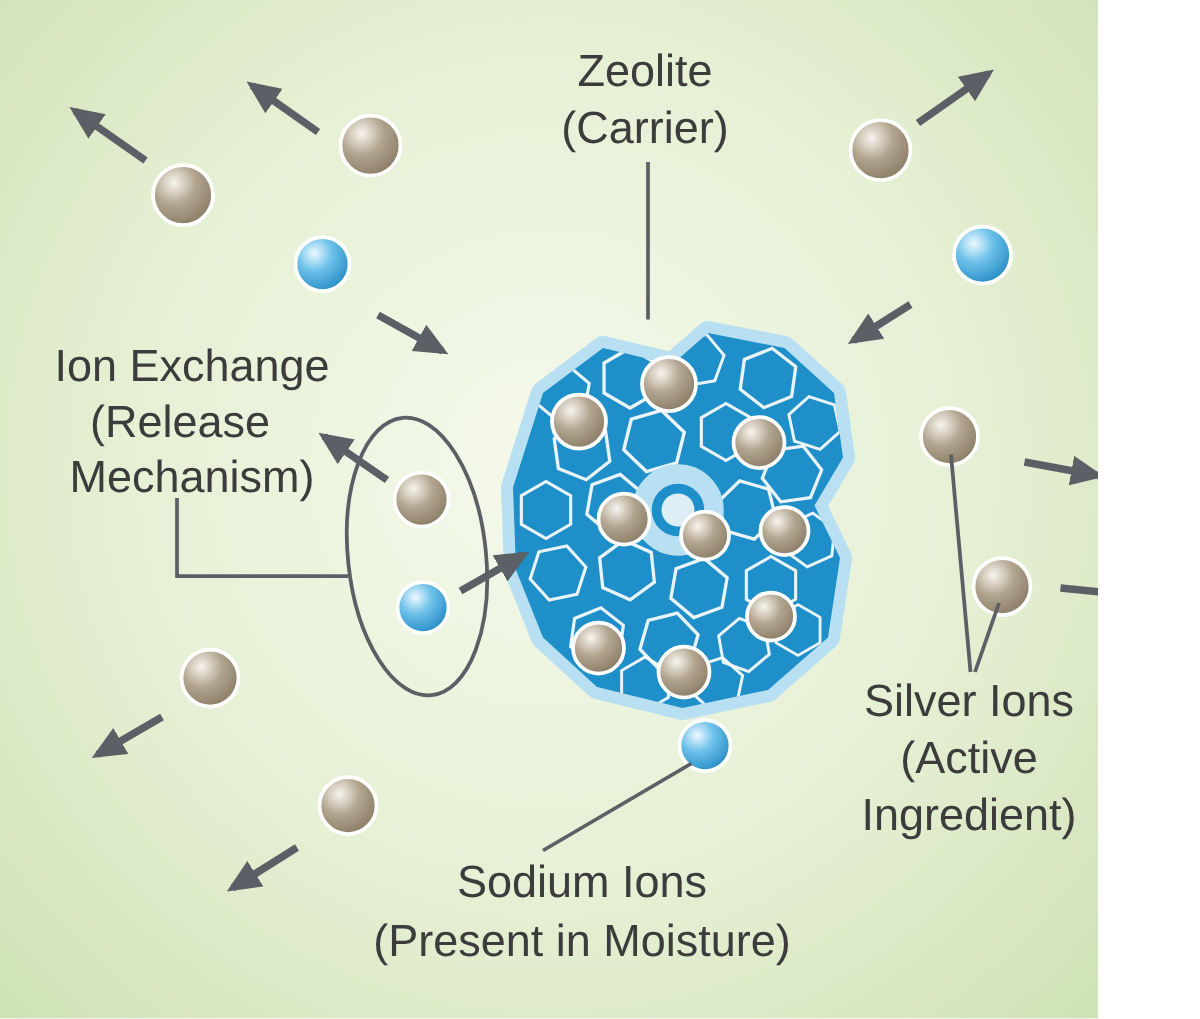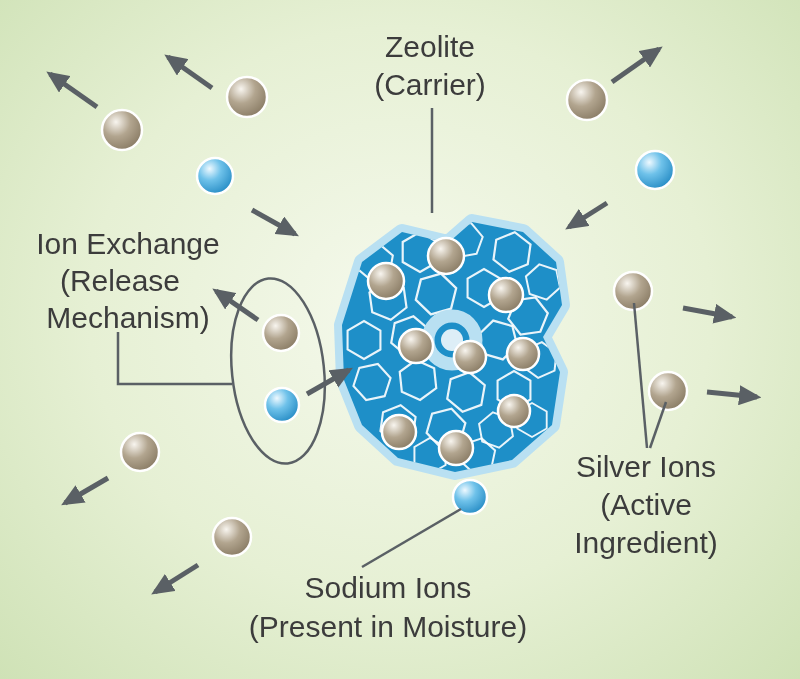--- a/index.html
+++ b/index.html
@@ -1,18 +1,18 @@
 <!DOCTYPE html>
 <html style="--bg_center: #f5f9ec; --bg_mid: #e6f0d4; --bg_edge: #cfe2b6; --text: #3c3c3c; --line: #5a6065; --arrow: #5a6065; --silver_hi: #f8f5ef; --silver_mid: #b2a58f; --silver_dark: #84765f; --sodium_hi: #eef9ff; --sodium_mid: #6fc2ea; --sodium_dark: #1d85c0; --zeolite_fill: #1e8fc8; --zeolite_glow: #b9e0f2; --zeolite_lines: #ffffff; --sphere_outline: #ffffff;"><head>
 <meta charset="utf-8">
 <style>
   html,body{margin:0;padding:0;}
   .stage{
     position:relative;
-    width:800px;height:679px;
+    width:732px;height:679px;
     overflow:hidden;
     background: radial-gradient(ellipse at 50% 46%, var(--bg_center) 0%, var(--bg_mid) 55%, var(--bg_edge) 100%);
     font-family:"Liberation Sans", sans-serif;
   }
   svg{position:absolute;inset:0;display:block;}
   text{
     font-family:"Liberation Sans", sans-serif;
     font-size:30px;
     fill:var(--text);
   }

